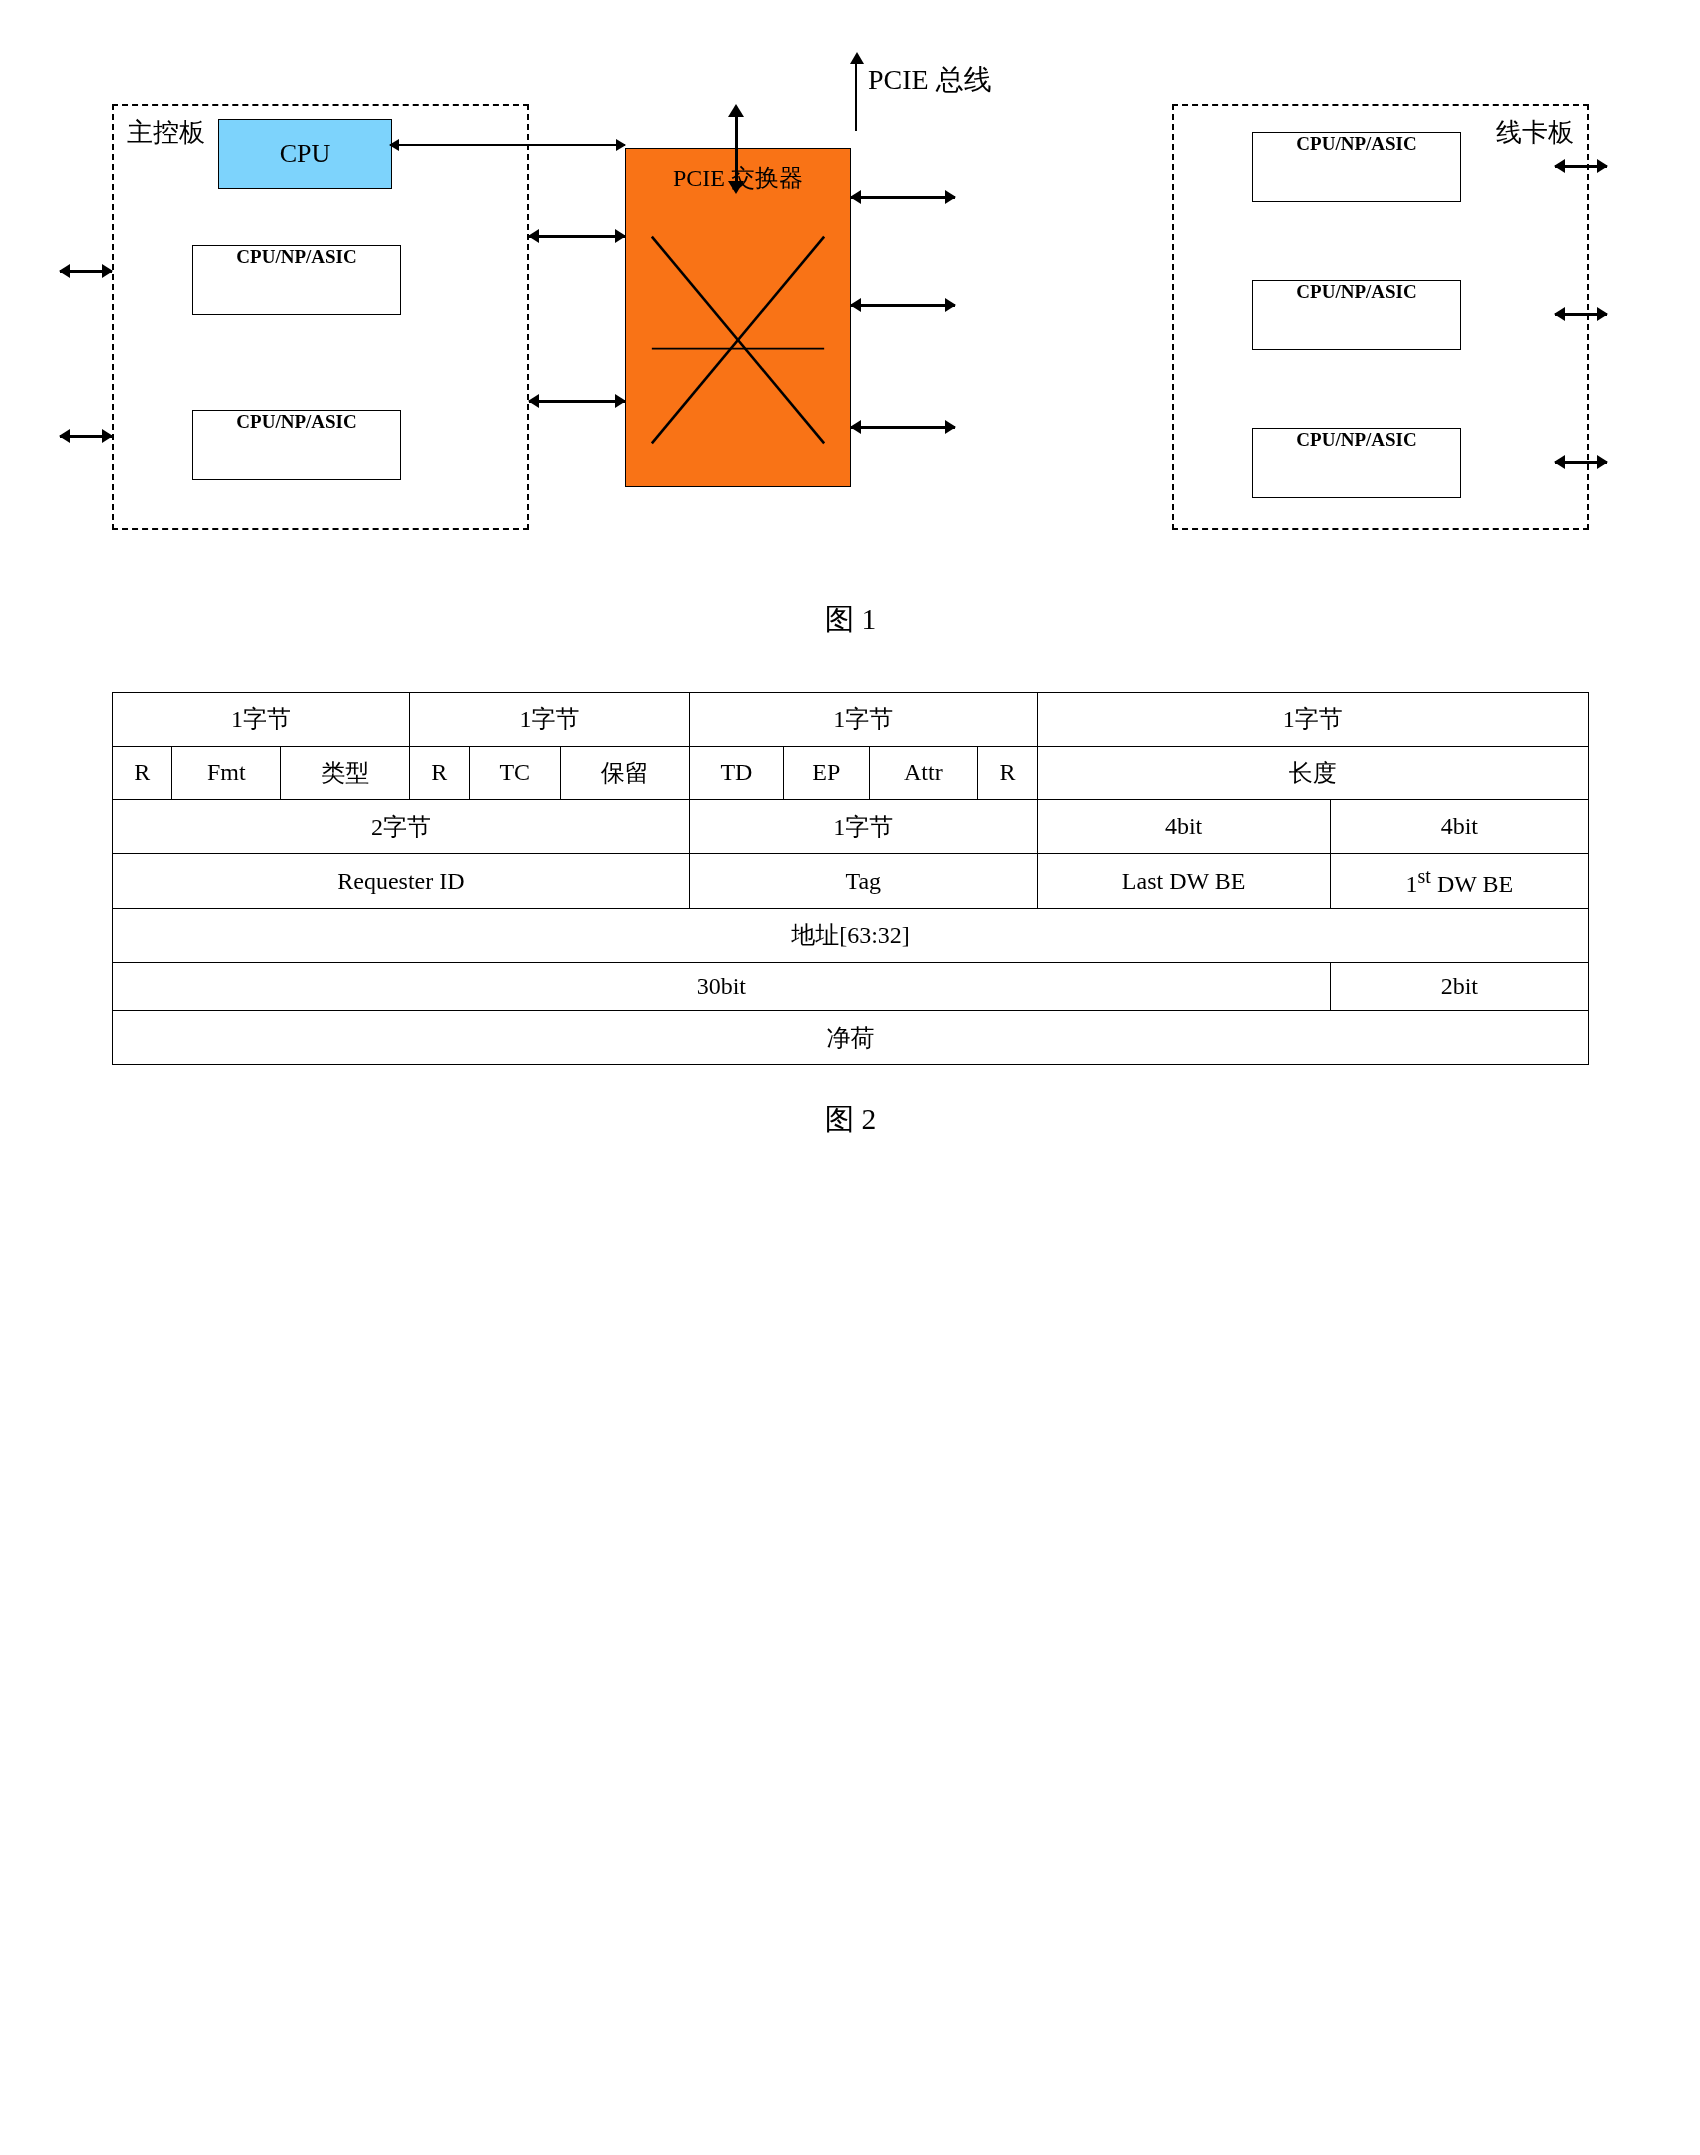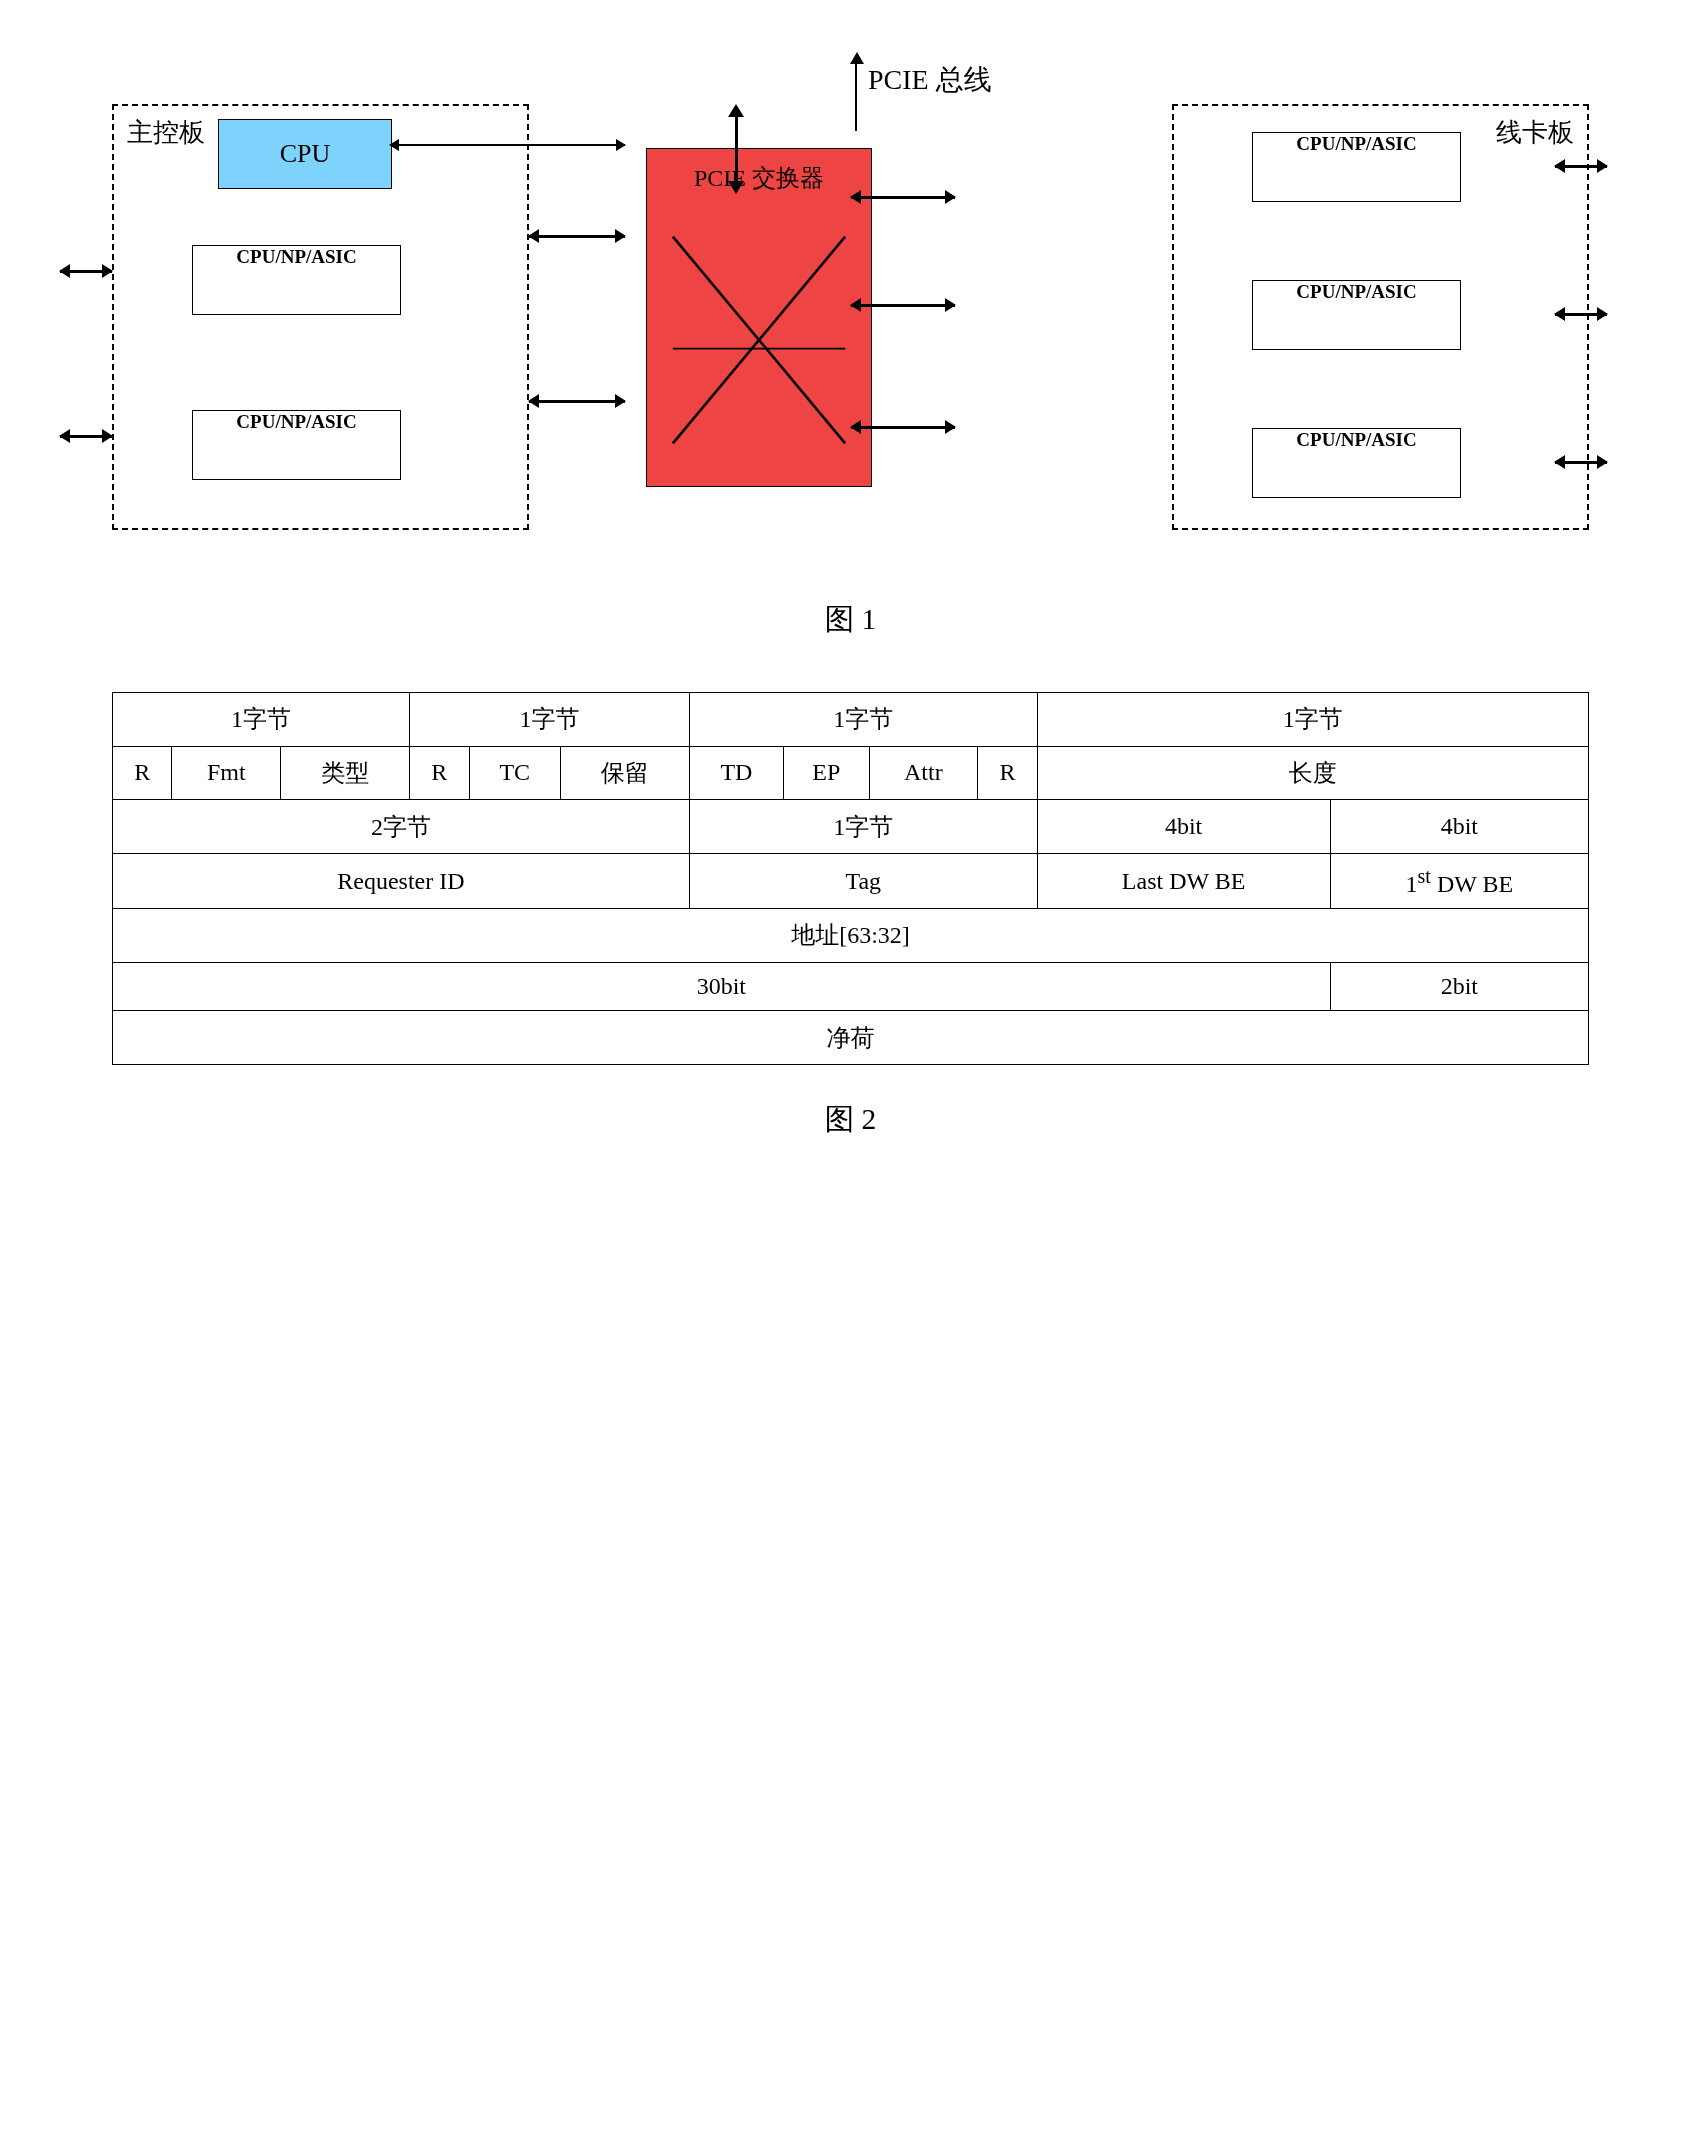--- a/index.html
+++ b/index.html
@@ -171,25 +171,24 @@
     }
 
     
     .pcie-switcher {
       position: absolute;
       left: 513px;
       top: 87px;
       width: 226px;
       height: 339px;
       border: 1.7px solid #000;
-      background: #ef4444;
+      background: #f97316;
       display: flex;
       flex-direction: column;
       align-items: center;
-      margin-left: 21px;
     }
 
     .pcie-switcher-label {
       font-size: 24px;
       margin-top: 13px;
       text-align: center;
     }
 
     
     .pcie-switcher-svg {

